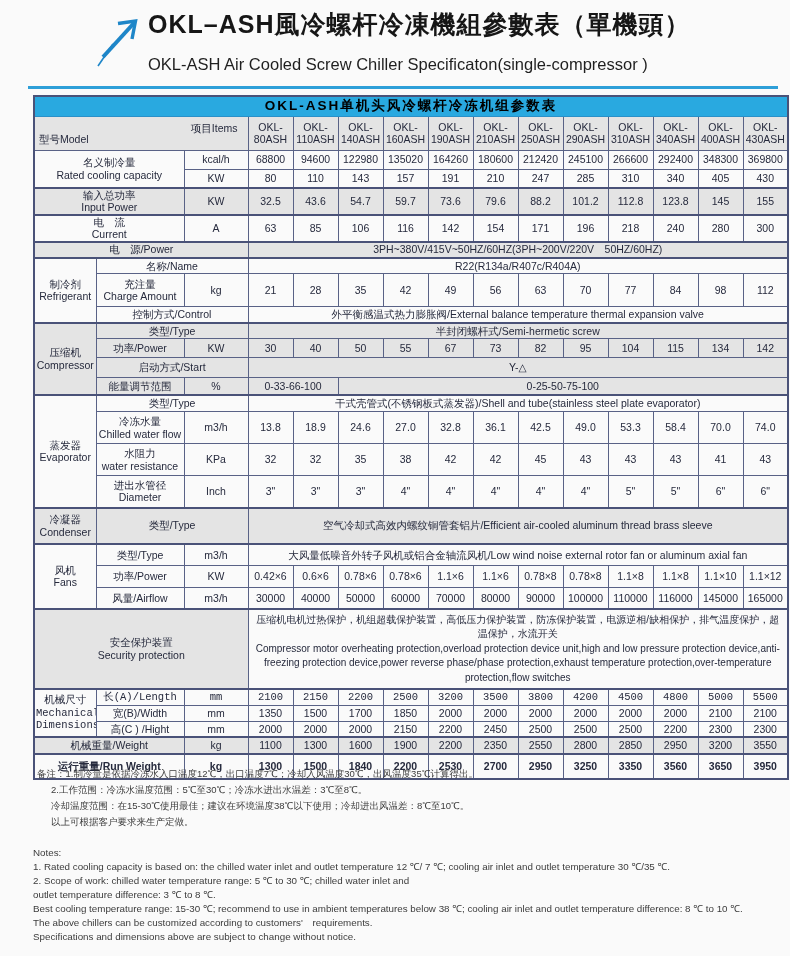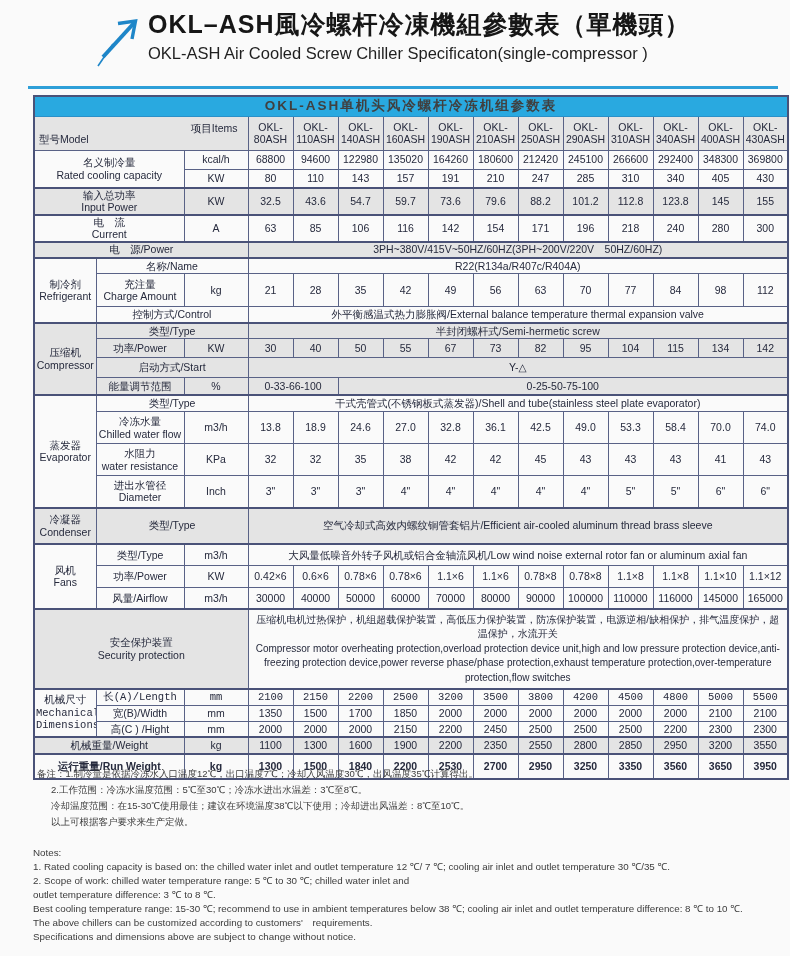--- a/index.html
+++ b/index.html
@@ -6,30 +6,30 @@
   body {
     width:790px; height:956px; position:relative;
     background:#fafafa;
     font-family:"Liberation Sans", sans-serif;
     color:#24283a;
   }
   
   .logo { position:absolute; left:93px; top:10px; width:52px; height:58px; }
   .titles { position:absolute; left:148px; top:8px; }
   .title-zh { font-size:25px; font-weight:bold; color:#161616; letter-spacing:1px; white-space:nowrap; }
-  .title-en { font-size:16.5px; color:#1f1f1f; margin-top:3px; white-space:nowrap; }
+  .title-en { font-size:16.5px; color:#1f1f1f; margin-top:14px; white-space:nowrap; }
   .rule { position:absolute; left:28px; top:86px; width:750px; height:3px; background:#2e9fd8; }
 
   
   table.spec { position:absolute; left:33px; top:95px; width:755px;
     border-collapse:collapse; table-layout:fixed;
     font-size:10.5px; color:#262a3d; border:2px solid #4a5278; }
   td { border:1px solid #596286; text-align:center; vertical-align:middle;
        padding:0 1px; white-space:pre-line; line-height:1.18; overflow:hidden; }
-  tr.cap td { background:#29a9e0; color:#404040; font-weight:bold; font-size:13.5px;
+  tr.cap td { background:#29a9e0; color:#000000; font-weight:bold; font-size:13.5px;
        letter-spacing:2px; border:1px solid #2a90c8; }
   tr.gray td { background:#e4e4e4; }
   td.g { background:#e4e4e4; }
   tr.thick td { border-top:2px solid #4a5278; }
   td.left { text-align:center; padding:3px 7px; }
   td.small { font-size:10px; line-height:1.45; }
   td.corner { padding:0; position:relative;
     background-image:linear-gradient(to bottom right,
       transparent 49.5%, #596286 49.5%, #596286 50.6%, transparent 50.6%); }
   tr.gray td.corner { background-color:#e4e4e4; }

